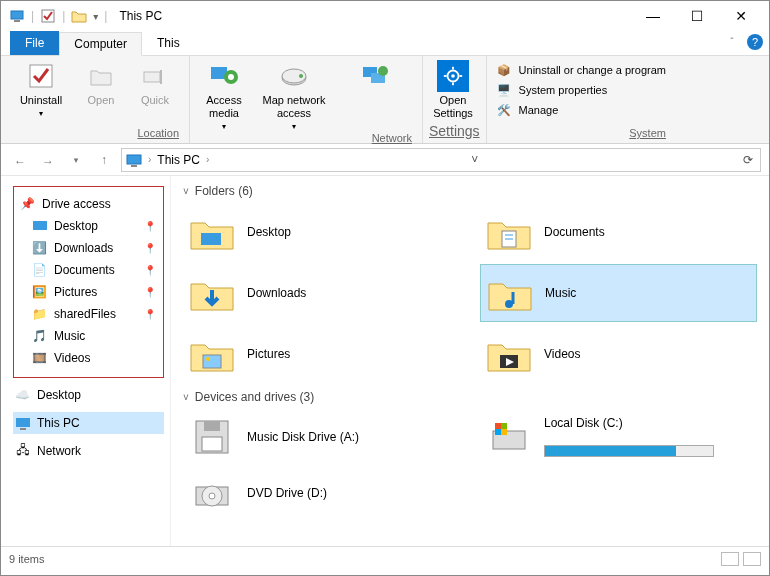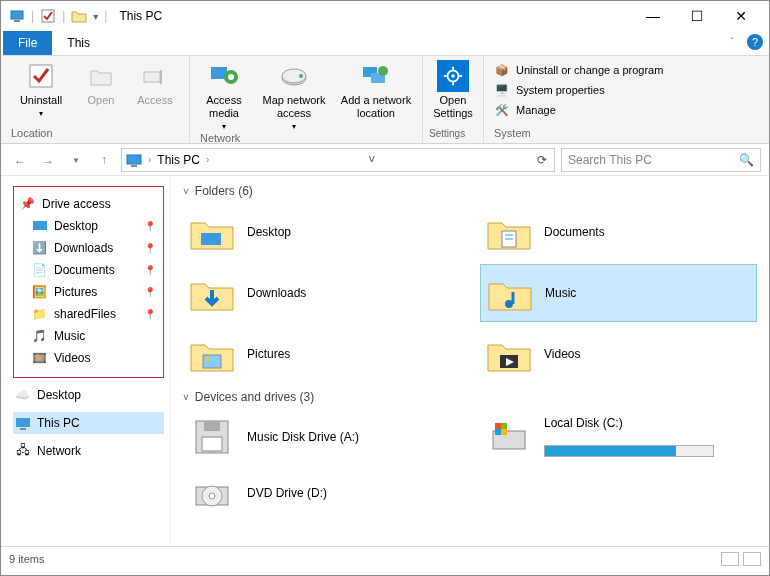--- a/index.html
+++ b/index.html
@@ -8,33 +8,33 @@
 
 .titlebar { height: 30px; display: flex; align-items: center; padding: 0 4px; }
 .titlebar .qat { display: flex; align-items: center; gap: 4px; padding-left: 4px; }
 .qat-icon { width: 16px; height: 16px; display: flex; align-items: center; justify-content: center; }
 .titlebar .title { margin-left: 10px; }
 .titlebar .winbtns { margin-left: auto; display: flex; gap: 20px; padding-right:12px; }
 .winbtn { width: 24px; height: 24px; display: flex; align-items: center; justify-content: center; font-size: 14px; }
 .divider { color:#bbb; margin:0 2px; }
 
 
-.tabs { height: 25px; display: flex; align-items: flex-end; border-bottom: 1px solid #ddd; padding-left: 2px; position:relative; }
+.tabs { height: 25px; display: flex; align-items: flex-end; border-bottom: 1px solid #ddd; padding-left: 9px; position:relative; }
 .tab { padding: 4px 14px; font-size: 12px; border:1px solid transparent; }
 .tab.file { background: #1979ca; color: #fff; }
 .tab.active { background: #f5f5f5; border:1px solid #ddd; border-bottom-color:#f5f5f5; margin-bottom:-1px; }
 .help { position:absolute; right:6px; top:3px; }
 .help-icon { width:16px;height:16px;border-radius:50%;background:#1979ca;color:#fff;font-size:11px;display:inline-flex;align-items:center;justify-content:center;margin-left:8px; }
 .caret { font-size:10px;color:#777;margin-right:2px }
 
 
 .ribbon { background: #f5f5f5; border-bottom: 1px solid #d3d3d3; height: 88px; display: flex; }
 .group { border-right: 1px solid #ddd; padding: 4px 10px 2px; display: flex; flex-direction: column; }
 .group-body { flex:1; display:flex; align-items:flex-start; gap:10px; }
-.group-label { text-align:left; color:#666; font-size:11px; padding-bottom:2px; }
+.group-label { text-align:right; color:#666; font-size:11px; padding-bottom:2px;text-decoration:underline; }
 .rbtn { display:flex; flex-direction:column; align-items:center; gap:2px; width:60px; font-size:11px; text-align:center; line-height:1.2; }
 .rbtn.disabled { color:#999; }
 .rbtn .big { width:32px;height:32px; display:flex;align-items:center;justify-content:center; }
 .sysrow { display:flex; align-items:center; gap:6px; margin:2px 0; font-size:11px; }
 .sysicon { width:16px;height:16px;display:flex;align-items:center;justify-content:center; }
 
 
 .nav { height: 32px; display:flex; align-items:center; gap:6px; padding: 4px 8px; border-bottom:1px solid #e6e6e6; }
 .navbtn { width:22px;height:22px;display:flex;align-items:center;justify-content:center;color:#777; }
 .addr { flex:1; border:1px solid #ccc; height:24px; display:flex;align-items:center;padding:0 4px;gap:6px; }
@@ -103,20 +103,21 @@
   <span class="title">This PC</span>
   <div class="winbtns">
     <span class="winbtn">—</span>
     <span class="winbtn">☐</span>
     <span class="winbtn">✕</span>
   </div>
 </div>
 
 <div class="tabs">
   <div class="tab file">File</div>
+  <div class="tab active">Computer</div>
   <div class="tab">This</div>
   <div class="help">
     <span class="caret">ˆ</span>
     <span class="help-icon">?</span>
   </div>
 </div>
 
 <div class="ribbon">
   <div class="group">
     <div class="group-body">
@@ -138,21 +139,21 @@
           </span>
         <span>Open</span>
       </div>
       <div class="rbtn disabled" style="width:48px">
         <span class="big">
             <svg width="26" height="24">
               <rect x="2" y="8" width="16" height="10" fill="#eee" stroke="#bbb"></rect>
               <rect x="18" y="6" width="2" height="14" fill="#bbb"></rect>
             </svg>
           </span>
-        <span>Access</span>
+        <span>Quick</span>
       </div>
     </div>
     <div class="group-label">Location</div>
   </div>
 
   <div class="group">
     <div class="group-body">
       <div class="rbtn" style="width:48px">
         <span class="big">
             <svg width="30" height="26">
@@ -176,21 +177,20 @@
           <span style="font-size:8px">▾</span>
       </div>
       <div class="rbtn" style="width:72px">
         <span class="big">
             <svg width="30" height="26">
               <rect x="2" y="4" width="14" height="10" fill="#3a9be0"></rect>
               <rect x="10" y="10" width="14" height="10" fill="#5ab0e8"></rect>
               <circle cx="22" cy="8" r="5" fill="#5a5"></circle>
             </svg>
           </span>
-        <span>Add a network location</span>
       </div>
     </div>
     <div class="group-label">Network</div>
   </div>
 
   <div class="group" style="padding-left:6px;padding-right:6px;">
     <div class="group-body">
       <div class="rbtn" style="width:48px">
         <span class="big" style="background:#0078d7;">
             <svg width="22" height="22" viewBox="0 0 24 24">
@@ -200,21 +200,21 @@
                 <line x1="12" y1="2" x2="12" y2="5"></line>
                 <line x1="12" y1="19" x2="12" y2="22"></line>
                 <line x1="2" y1="12" x2="5" y2="12"></line>
                 <line x1="19" y1="12" x2="22" y2="12"></line>
               </g>
             </svg>
           </span>
         <span>Open Settings</span>
       </div>
     </div>
-    <div class="group-label" style="font-size:10px">Settings</div>
+    <div class="group-label" style="font-size:14px">Settings</div>
   </div>
 
   <div class="group" style="border-right:none">
     <div class="group-body" style="flex-direction:column;gap:0;">
       <div class="sysrow">
           <span class="sysicon">📦</span>
           <span>Uninstall or change a program</span>
         </div>
       <div class="sysrow">
           <span class="sysicon">🖥️</span>
@@ -240,24 +240,20 @@
           <rect x="1" y="2" width="14" height="9" fill="#3a9be0" stroke="#2277bb"></rect>
           <rect x="5" y="12" width="6" height="2" fill="#888"></rect>
         </svg>
       </span>
     <span style="color:#888;font-size:10px">›</span>
     <span class="crumb">This PC</span>
     <span style="color:#888;font-size:10px">›</span>
     <span class="rs">˅</span>
     <span class="rs">⟳</span>
   </div>
-  <div class="search">
-    <span>Search This PC</span>
-    <span class="mg">🔍</span>
-  </div>
 </div>
 
 <div class="main">
 
   <div class="sidebar">
     <div class="redbox">
       <div class="navitem">
           <span class="ic">📌</span>
           <span>Drive access</span>
         </div>

